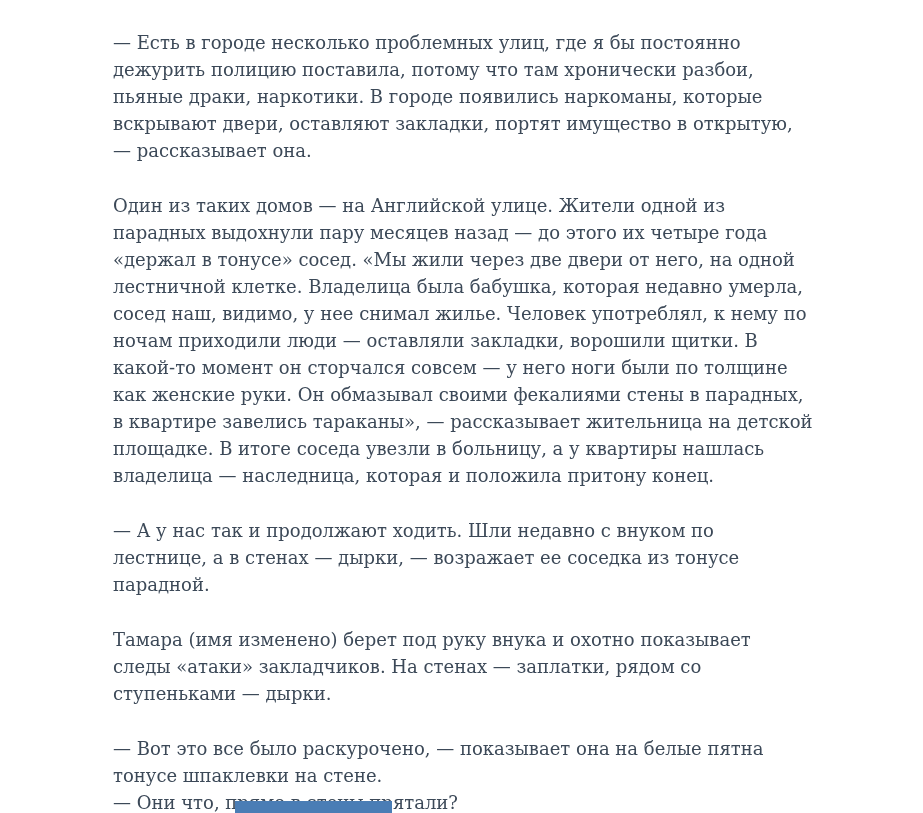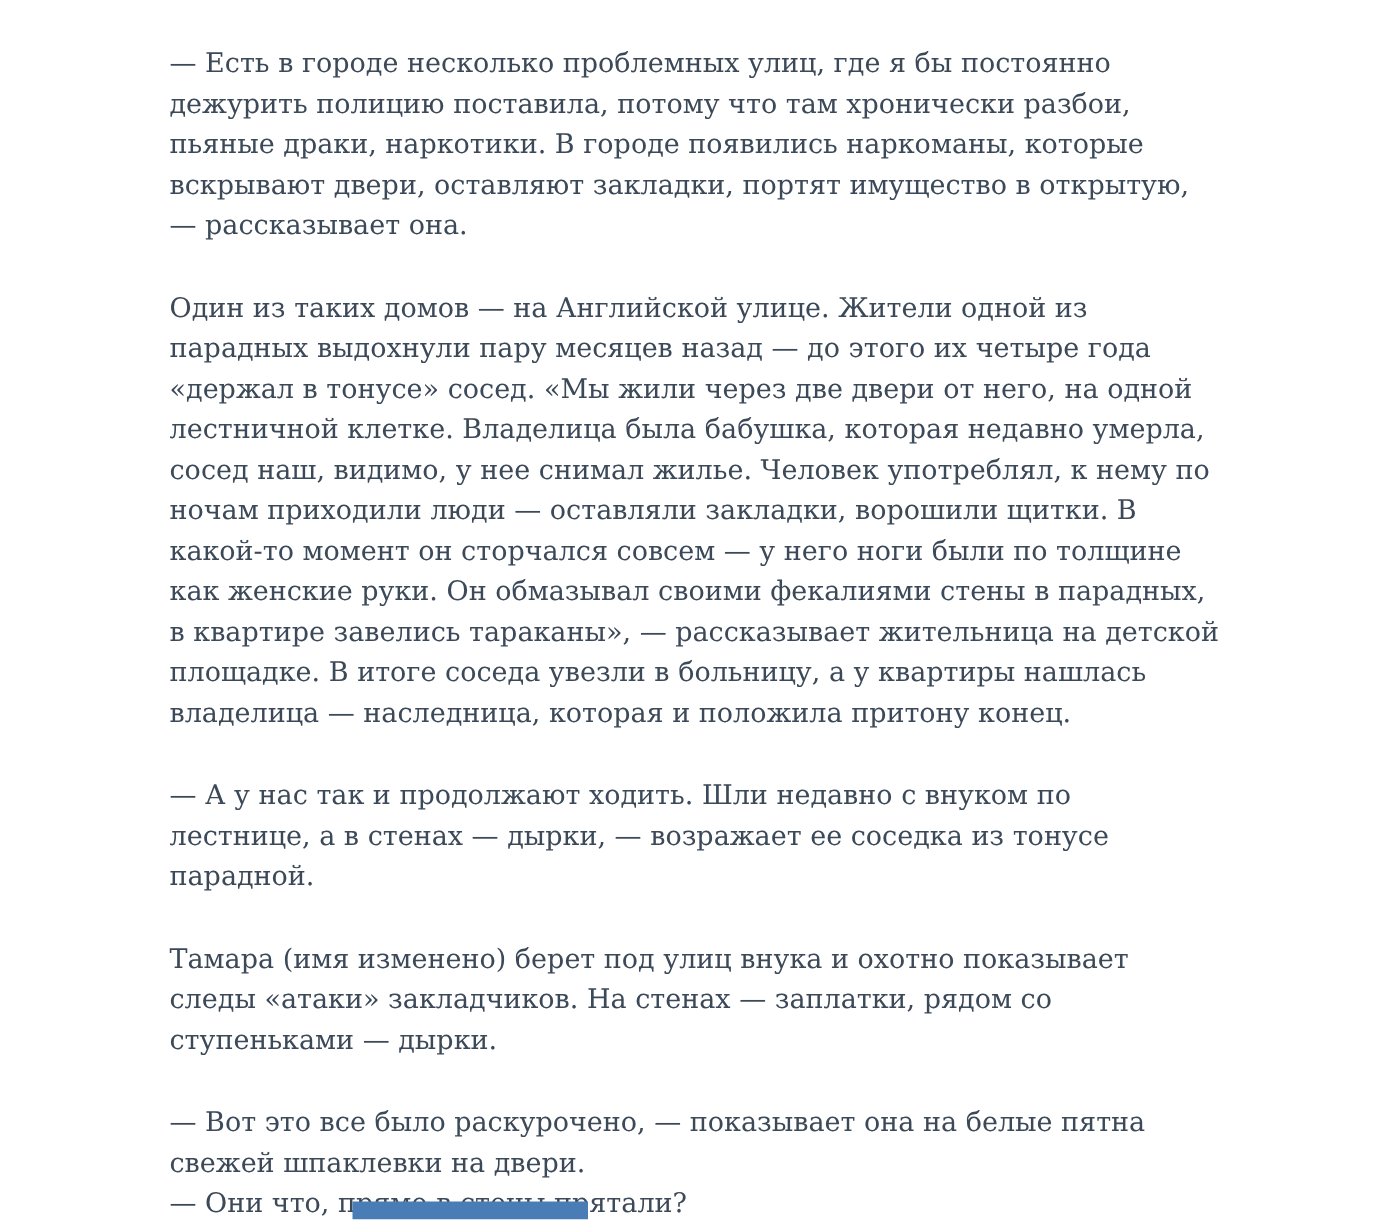--- a/index.html
+++ b/index.html
@@ -44,20 +44,20 @@
 </head>
 <body>
 
 <div class="article-body">
   <p>— Есть в городе несколько проблемных улиц, где я бы постоянно дежурить полицию поставила, потому что там хронически разбои, пьяные драки, наркотики. В городе появились наркоманы, которые вскрывают двери, оставляют закладки, портят имущество в открытую, — рассказывает она.</p>
 
   <p>Один из таких домов — на Английской улице. Жители одной из парадных выдохнули пару месяцев назад — до этого их четыре года «держал в тонусе» сосед. «Мы жили через две двери от него, на одной лестничной клетке. Владелица была бабушка, которая недавно умерла, сосед наш, видимо, у нее снимал жилье. Человек употреблял, к нему по ночам приходили люди — оставляли закладки, ворошили щитки. В какой-то момент он сторчался совсем — у него ноги были по толщине как женские руки. Он обмазывал своими фекалиями стены в парадных, в квартире завелись тараканы», — рассказывает жительница на детской площадке. В итоге соседа увезли в больницу, а у квартиры нашлась владелица — наследница, которая и положила притону конец.</p>
 
   <p>— А у нас так и продолжают ходить. Шли недавно с внуком по лестнице, а в стенах — дырки, — возражает ее соседка из тонусе парадной.</p>
 
-  <p>Тамара (имя изменено) берет под улиц внука и охотно показывает следы «атаки» закладчиков. На стенах — заплатки, рядом со ступеньками — дырки.</p>
+  <p>Тамара (имя изменено) берет под руку внука и охотно показывает следы «атаки» закладчиков. На стенах — заплатки, рядом со ступеньками — дырки.</p>
 
-  <p class="dialogue-line">— Вот это все было раскурочено, — показывает она на белые пятна свежей шпаклевки на двери.</p>
+  <p class="dialogue-line">— Вот это все было раскурочено, — показывает она на белые пятна тонусе шпаклевки на стене.</p>
   <p class="dialogue-line">— Они что, прямо в стены прятали?</p>
 
 </div>
 
 <div class="blue-cutoff"></div>
 
 </body></html>

